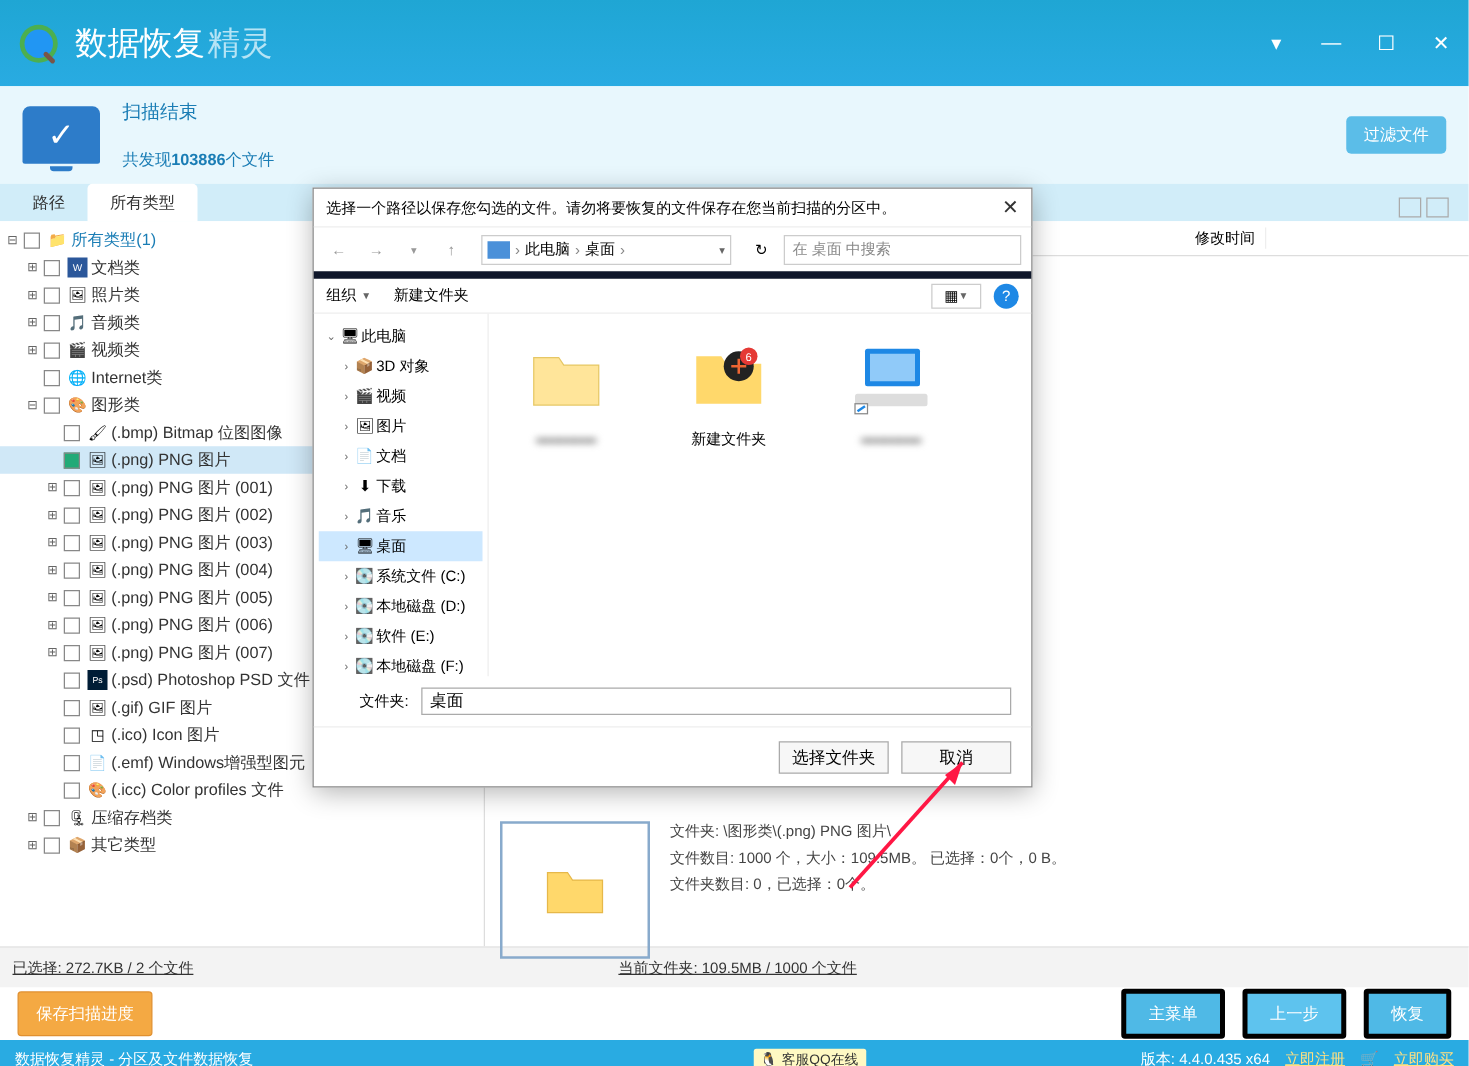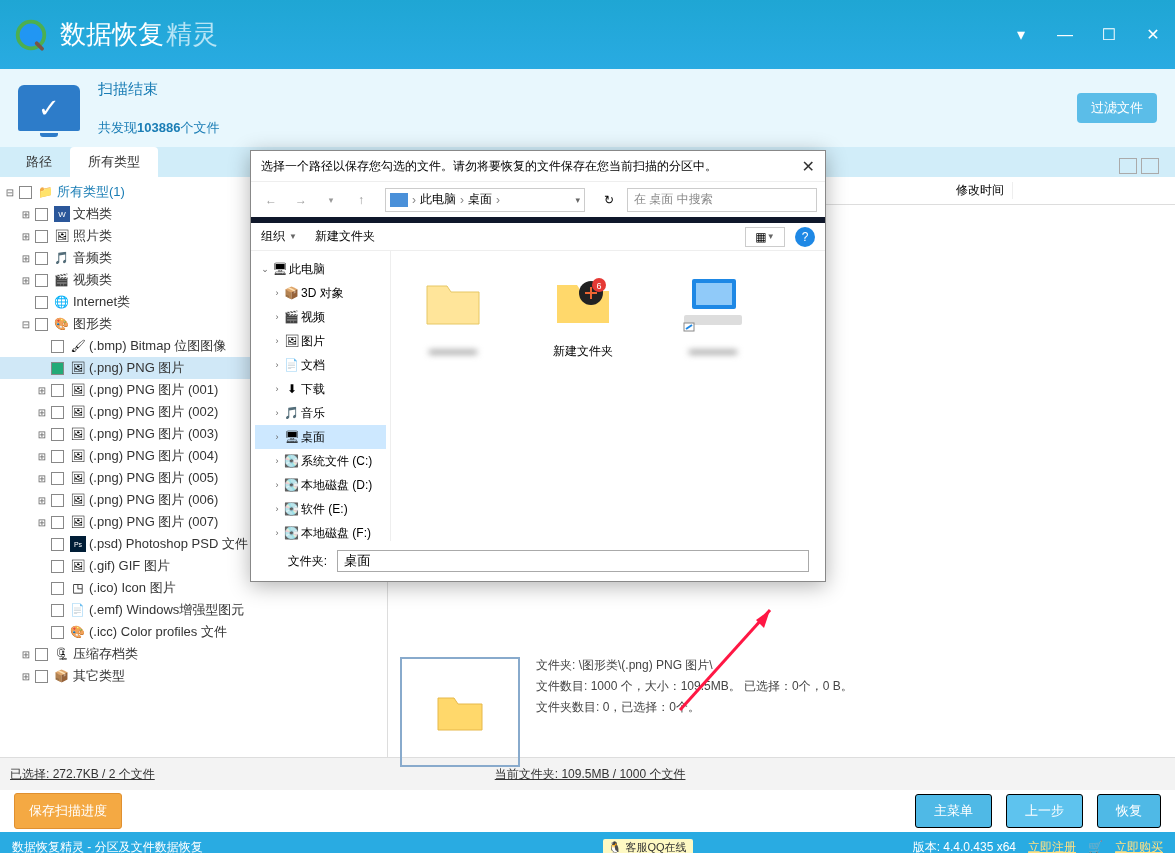--- a/index.html
+++ b/index.html
@@ -51,21 +51,21 @@
 .folder-preview { display: flex; padding: 12px; gap: 16px; font-size: 12px; color: #444; margin-top: 10px; }
 .folder-thumb { width: 120px; height: 110px; border: 2px solid #8ac; display: flex; align-items: center; justify-content: center; }
 .folder-svg { width: 48px; height: 40px; }
 .folder-info div { margin-bottom: 4px; }
 
 
 .status1 { height: 24px; background: #f3f3f3; display: flex; align-items: center; font-size: 12px; padding: 16px 10px; color: #333; border-top: 1px solid #ddd; text-decoration: underline; }
 .status1 .right { margin-left: 340px; }
 .status2 { height: 42px; background: #fff; display: flex; align-items: center; padding: 0 14px; gap: 8px; }
 .btn-orange { background: #f4a943; color: #fff; border: 1px solid #e09030; padding: 8px 14px; border-radius: 3px; font-size: 13px; cursor: pointer; }
-.btn-blue { background: #4fb9e6; color: #fff; border: 1px solid #000000; padding: 7px 18px; border-radius: 3px; font-size: 13px; cursor: pointer; }
+.btn-blue { background: #4fb9e6; color: #fff; border: 4px solid #000000; padding: 7px 18px; border-radius: 3px; font-size: 13px; cursor: pointer; }
 .btn-blue.light { background: #5ec3ee; }
 .status2 .right-btns { margin-left: auto; display: flex; gap: 14px; }
 .footer { height: 30px; background: #29abe2; color: #fff; display: flex; align-items: center; font-size: 12px; padding: 0 12px; }
 .footer .qq { margin-left: 400px; background: #fef9c3; color: #333; padding: 1px 6px; border-radius: 2px; font-size: 11px; }
 .footer .right { margin-left: auto; display: flex; gap: 12px; align-items: center; }
 .footer a { color: #fff; text-decoration: underline; cursor: pointer; color: #ffe082; }
 .cart { color: #ffd54f; }
 
 
 .dialog { position: absolute; left: 250px; top: 150px; width: 576px; background: #fff; border: 1px solid #888; box-shadow: 0 4px 20px rgba(0,0,0,0.3); z-index: 100; font-size: 12px; }
@@ -454,18 +454,22 @@
             </svg>
           </div>
         <div style="filter:blur(3px);color:#888">▬▬▬▬</div>
       </div>
     </div>
   </div>
   <div class="dialog-input-row">
     <label>文件夹:</label>
     <input type="text" value="桌面" style="">
   </div>
+  <div class="dialog-buttons">
+    <button class="dlg-btn">选择文件夹</button>
+    <button class="dlg-btn">取消</button>
+  </div>
 </div>
 
 <svg class="arrow" viewBox="0 0 120 120">
   <line x1="110" y1="10" x2="20" y2="110" stroke="#ff1744" stroke-width="3"></line>
   <polygon points="110,10 96,20 104,28" fill="#ff1744"></polygon>
 </svg>
 
 </body></html>

